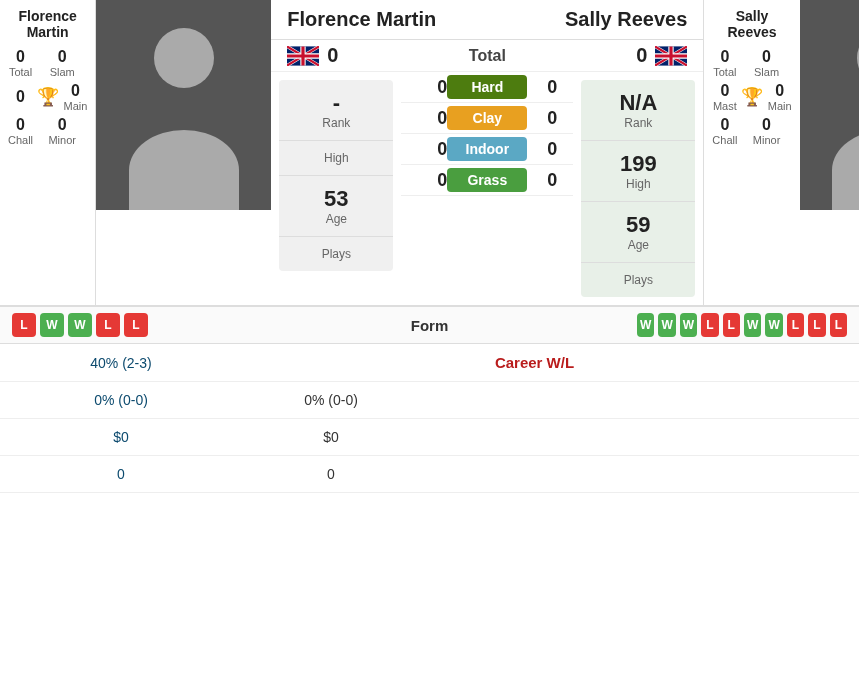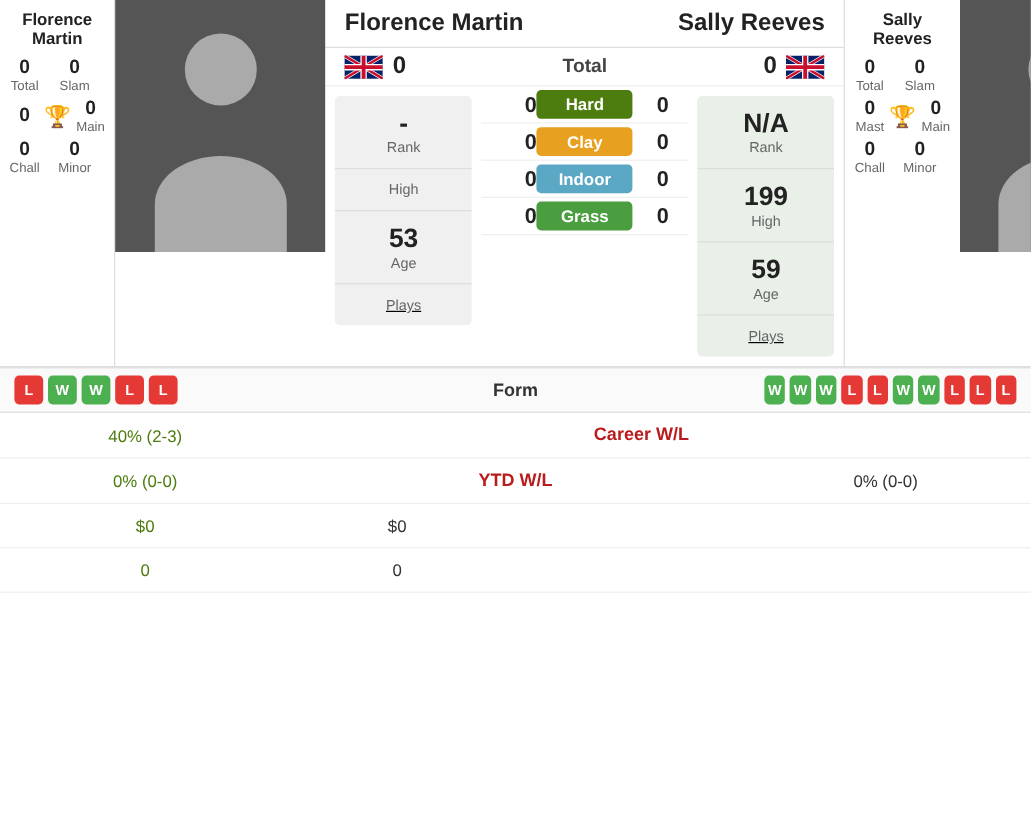--- a/index.html
+++ b/index.html
@@ -179,21 +179,21 @@
       margin: 8px;
       border-radius: 4px;
       display: flex;
       flex-direction: column;
     }
     .card-row {
       padding: 10px 16px;
       border-bottom: 1px solid #ddd;
       text-align: center;
     }
-    .card-row:last-child { border-bottom: none; text-decoration: underline; }
+    .card-row:last-child { border-bottom: none; }
     .card-big {
       font-size: 22px;
       font-weight: bold;
       color: #222;
     }
     .card-small {
       font-size: 12px;
       color: #666;
       text-align: center;
     }
@@ -279,21 +279,21 @@
     .stats-row {
       display: flex;
       align-items: center;
       padding: 10px 16px;
       border-bottom: 1px solid #eee;
     }
     .stats-row-left {
       width: 210px;
       text-align: center;
       font-size: 14px;
-      color: #4d7c0f;
+      color: #0c4a6e;
     }
     .stats-row-center {
       flex: 1;
       text-align: center;
       font-weight: bold;
       font-size: 15px;
       color: #b91c1c;
     }
     .stats-row-right {
       width: 210px;
@@ -519,21 +519,20 @@
       </div>
   </div>
 
   <div id="comparison-rows-container">
       <div class="stats-row">
     <div class="stats-row-left">40% (2-3)</div>
     <div class="stats-row-center">Career W/L</div>
   </div>
       <div class="stats-row">
     <div class="stats-row-left">0% (0-0)</div>
-    <div class="stats-row-center">YTD W/L</div>
     <div class="stats-row-right">0% (0-0)</div>
   </div>
       <div class="stats-row">
     <div class="stats-row-left">$0</div>
     <div class="stats-row-right">$0</div>
   </div>
       <div class="stats-row">
     <div class="stats-row-left">0</div>
     <div class="stats-row-right">0</div>
   </div>

